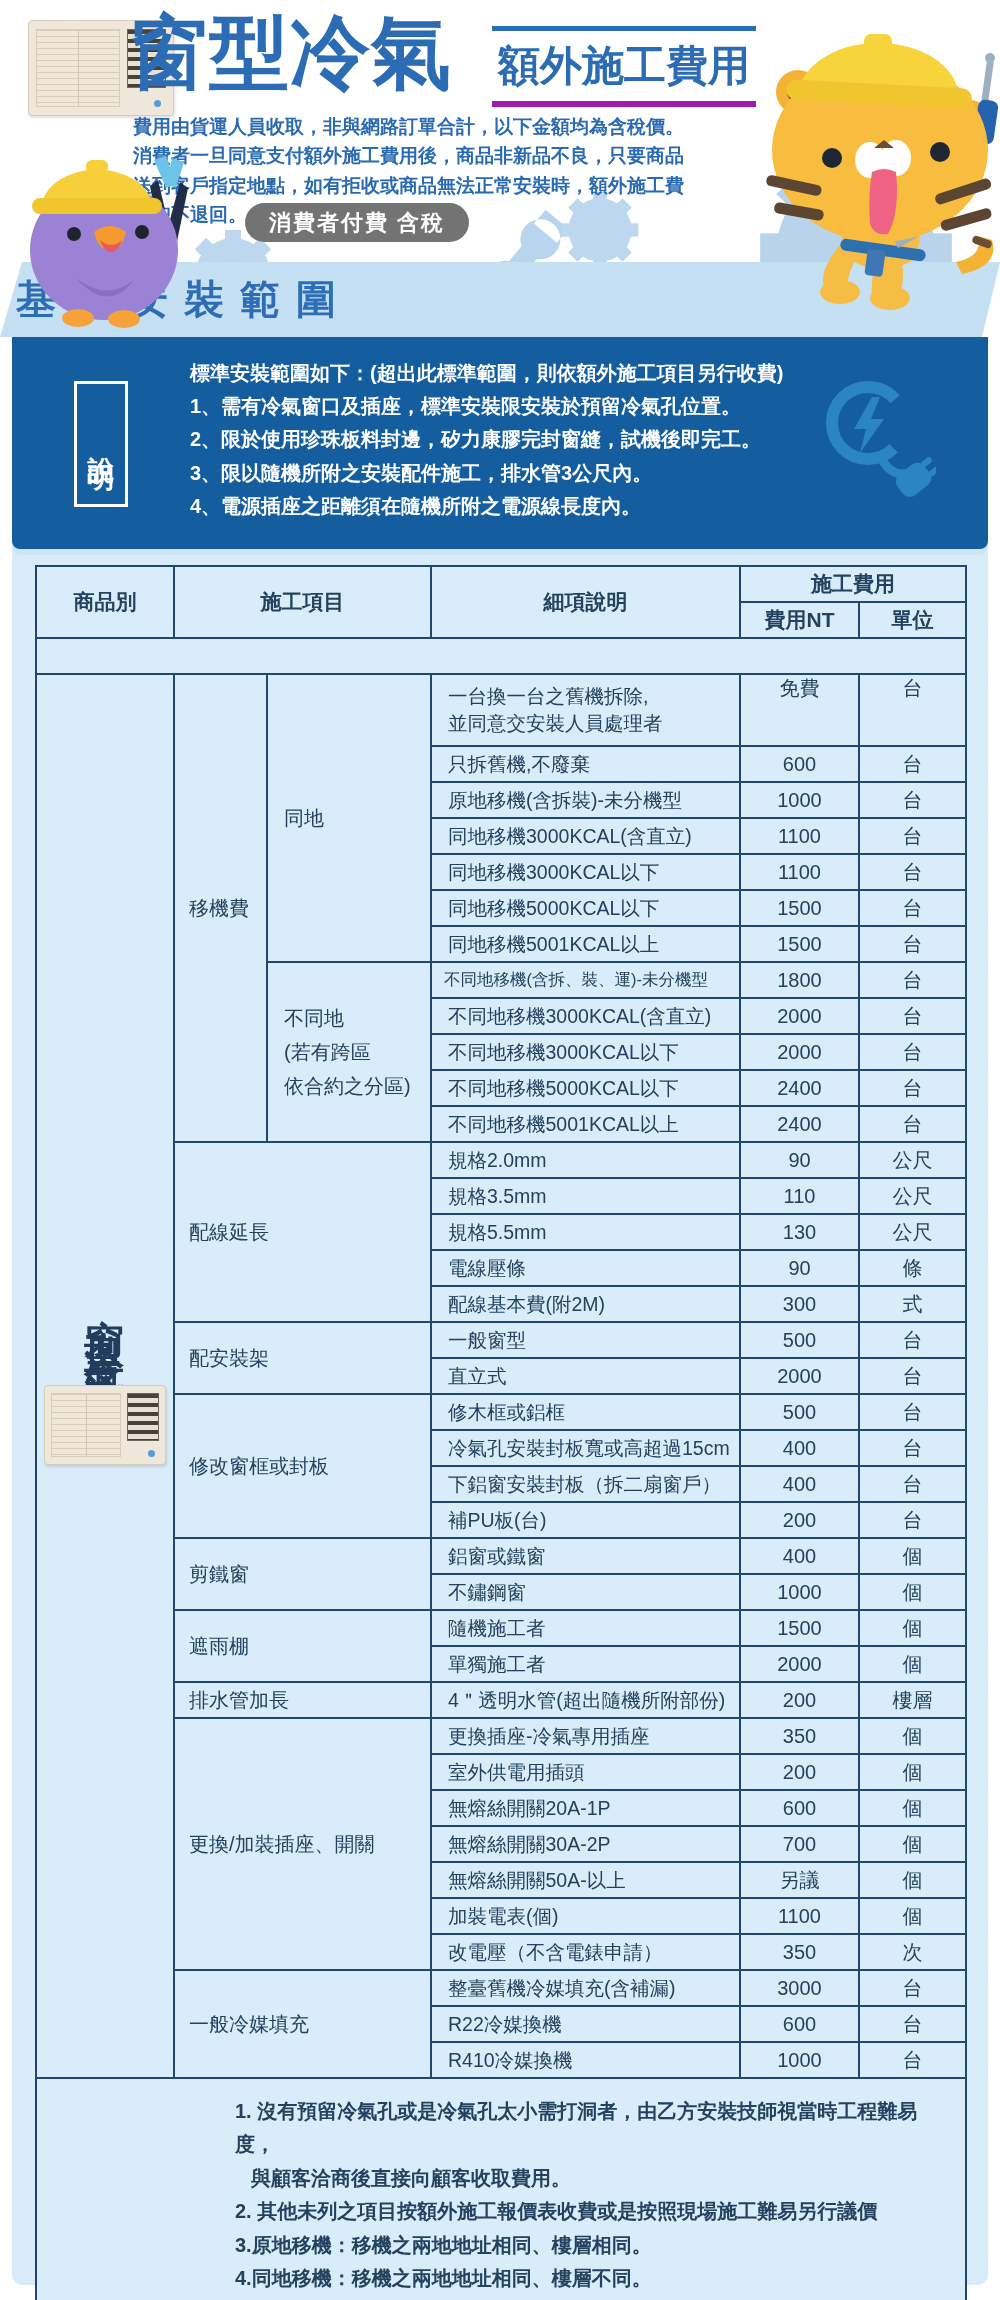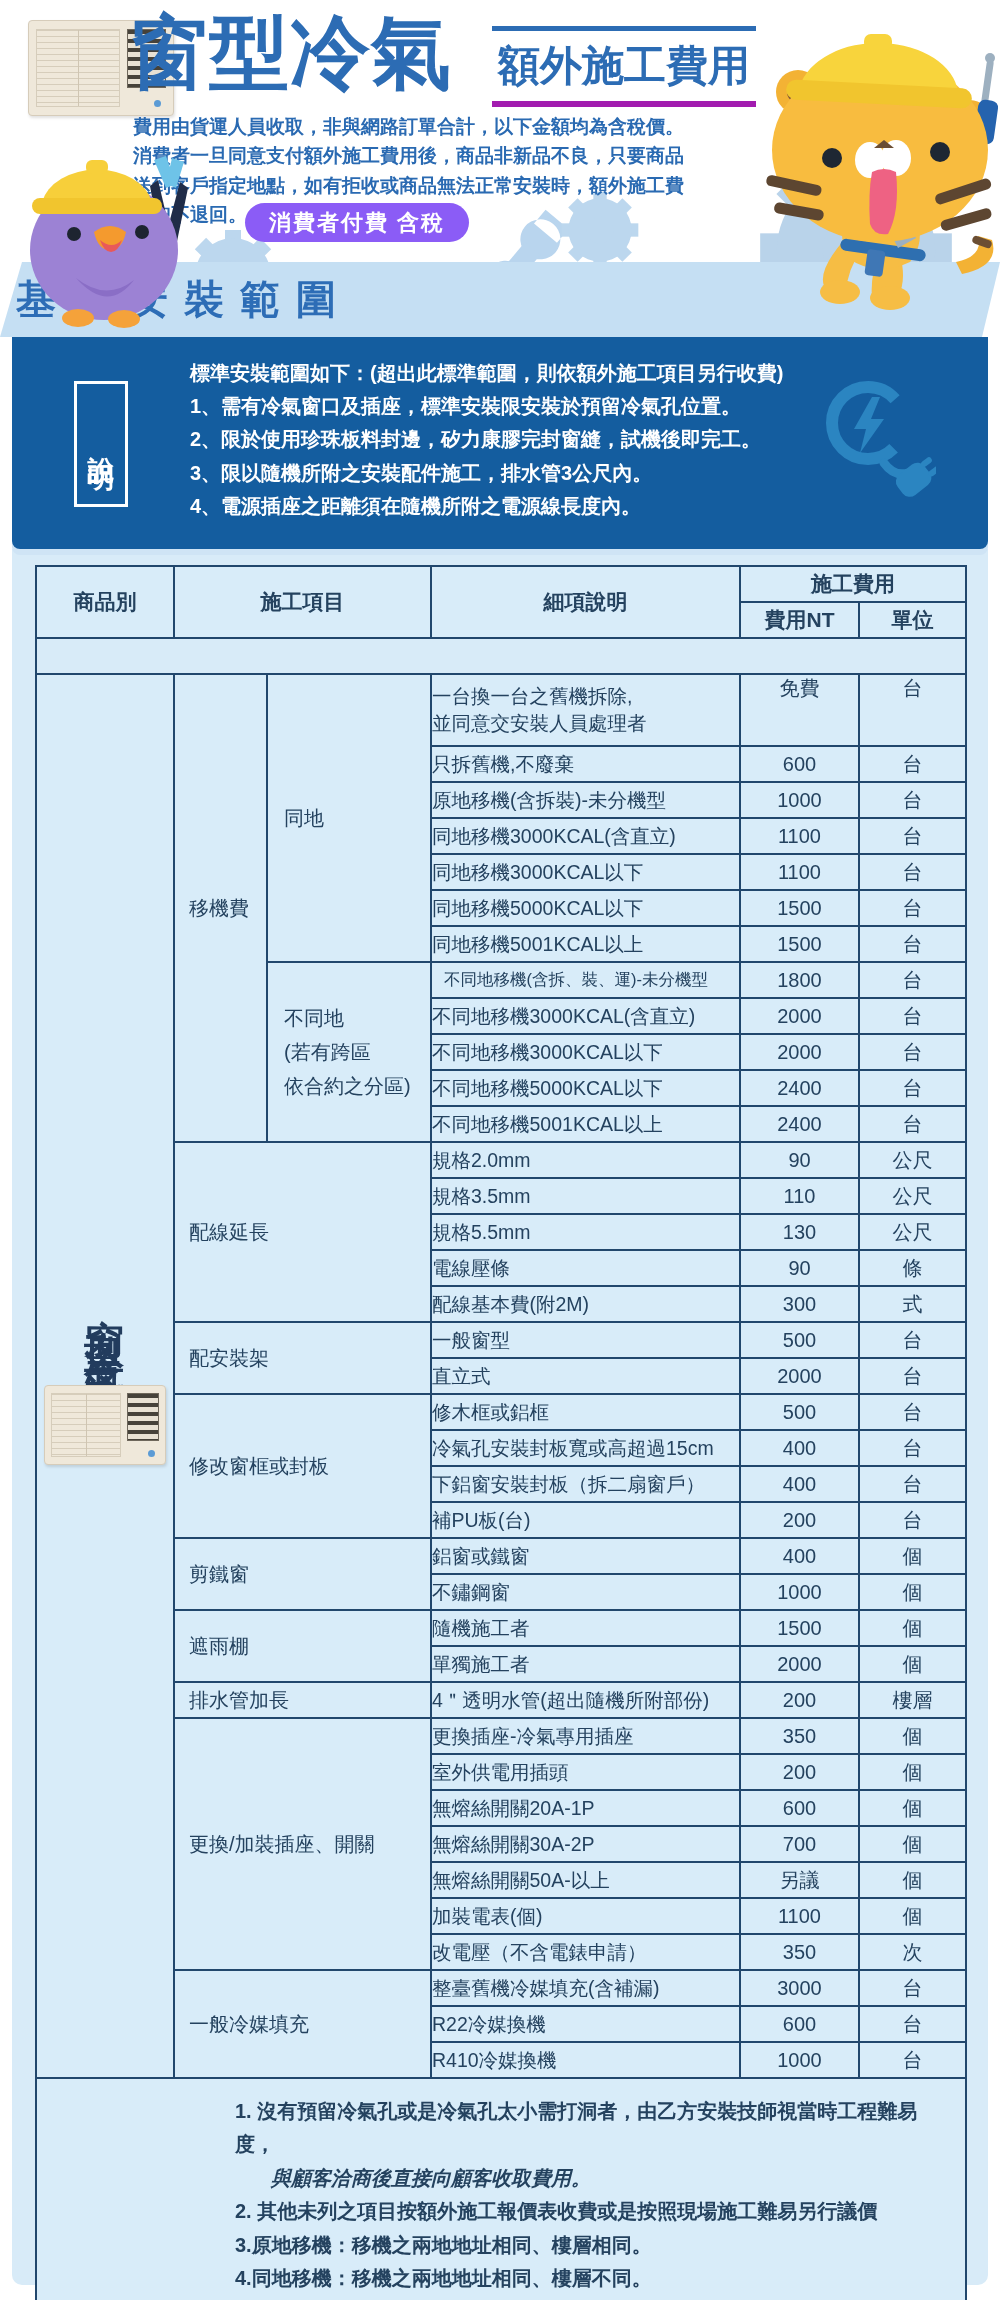--- a/index.html
+++ b/index.html
@@ -8,21 +8,21 @@
     width:1000px; height:2300px; position:relative; overflow:hidden;
     font-family:"Liberation Sans","DejaVu Sans",sans-serif;
   }
   .abs { position:absolute; }
 
   
   .main-title { left:128px; top:0px; font-size:80px; font-weight:bold; color:#2c6cb4; letter-spacing:1px; z-index:3; }
   .sub-title  { left:492px; top:26px; font-size:42px; font-weight:bold; color:#2c6cb4;
                 padding:7px 6px; border-top:5px solid #2c6cb4; border-bottom:6px solid #a21caf; z-index:3; }
   .intro { left:133px; top:112px; width:552px; font-size:19px; line-height:1.55; color:#2a6ab2; font-weight:bold; z-index:3; }
-  .badge { left:245px; top:203px; width:224px; height:39px; background:#8b5cf6; border-radius:20px;
+  .badge { left:245px; top:203px; width:224px; height:39px; background:#737373; border-radius:20px;
            color:#fff; font-size:22px; font-weight:bold; display:flex; align-items:center; justify-content:center;
            letter-spacing:2px; z-index:4; }
 
   
   .ac-img { background:#efe8da; border:1px solid #d6ccba; border-radius:4px; position:relative; box-shadow:1px 2px 3px rgba(0,0,0,.12); }
   .ac-grille { position:absolute; left:5%; top:9%; width:58%; height:82%;
                background:repeating-linear-gradient(to bottom,#d6cdbb 0 1px,transparent 1px 6px);
                border:1px solid #d6cdbb; }
   .ac-grille::after { content:""; position:absolute; left:50%; top:0; width:1px; height:100%; background:#cfc5b2; }
   .ac-slats { position:absolute; right:5%; top:9%; width:27%; height:62%;
@@ -51,35 +51,35 @@
   .plug-icon { position:absolute; right:52px; top:34px; }
 
   
   .container { left:12px; top:549px; width:976px; height:1736px; background:#d8ebf8; border-radius:0 0 10px 10px; z-index:1; }
   table.fees { position:absolute; left:35px; top:565px; width:930px; border-collapse:collapse; table-layout:fixed; z-index:2;
                background:#d8ecf9; }
   table.fees th, table.fees td { border:2px solid #21476d; color:#24425f; }
   table.fees th { height:36px; font-size:21px; font-weight:bold; text-align:center; }
   table.fees tbody tr { height:36px; }
   table.fees tbody tr.tall { height:72px; }
-  td.desc { text-align:left; font-size:19.5px; }
+  td.desc { text-align:left; padding-left:16px; font-size:19.5px; }
   td.desc.small { font-size:16.5px; padding-left:12px;margin-top:32px; }
   td.fee, td.unit { text-align:center; font-size:20px; }
   tr.tall td.fee, tr.tall td.unit { vertical-align:top; }
   td.item { text-align:left; padding-left:14px; font-size:20px; }
   td.sub  { text-align:left; padding-left:16px; font-size:20px; line-height:1.7; }
   tr.gap td { border-left:2px solid #21476d; border-right:2px solid #21476d; background:#d8ebf8; height:6px; padding:0; }
   td.product { vertical-align:middle; }
   .product-inner { display:flex; flex-direction:column; align-items:center; gap:42px; }
   .product-label { writing-mode:vertical-rl; text-orientation:upright; font-size:40px; font-weight:bold;
                    color:#223c5e; letter-spacing:14px; }
   .ac-table { width:122px; height:80px; }
   tr.notes-row td { padding:16px 24px 16px 198px; text-align:left; }
   .note-line { font-size:20px; line-height:1.67; color:#24425f; font-weight:bold; }
-  .note-line.indent { margin-left:36px;font-style:italic; }
+  .note-line.indent { margin-left:16px; }
 </style>
 </head>
 <body>
 
 <svg class="abs decor" style="left:185px;top:228px" width="96" height="96" viewBox="0 0 96 96">
   <g fill="#bcd7ee">
     <g transform="translate(48,48)">
       <rect x="-8" y="-46" width="16" height="92"></rect>
       <rect x="-8" y="-46" width="16" height="92" transform="rotate(45)"></rect>
       <rect x="-8" y="-46" width="16" height="92" transform="rotate(90)"></rect>

